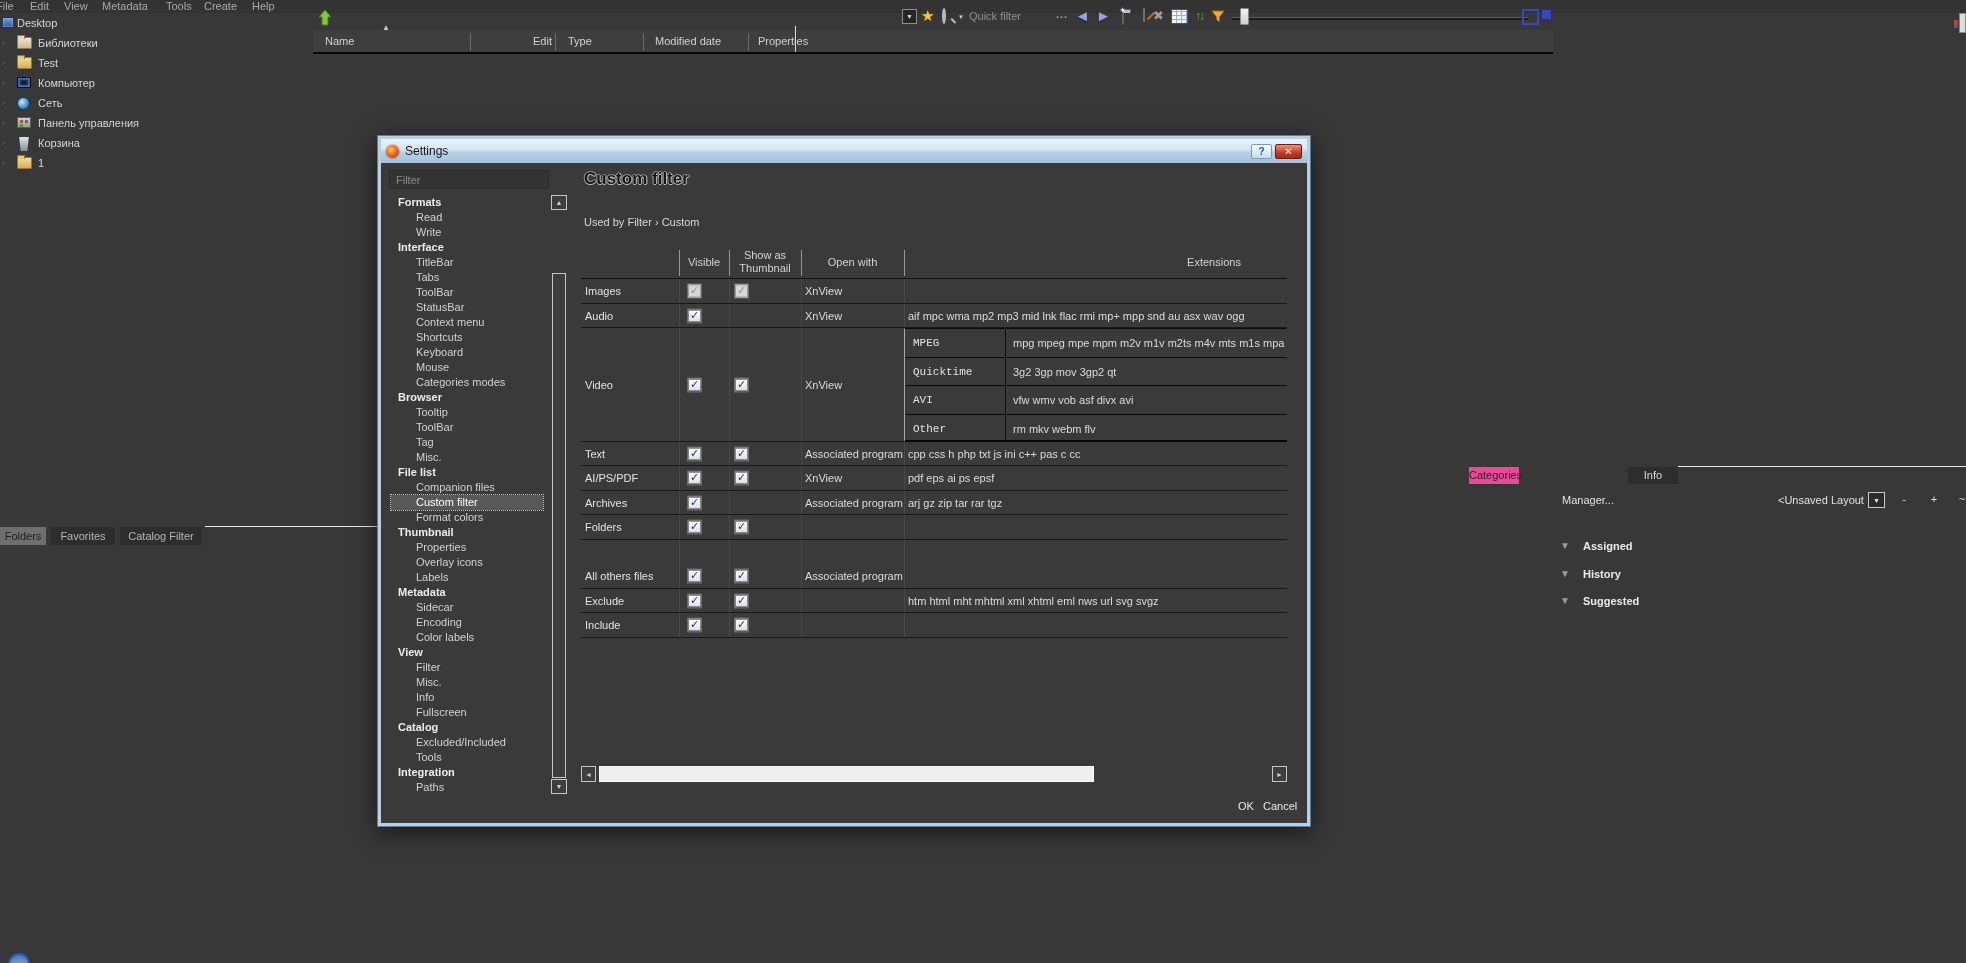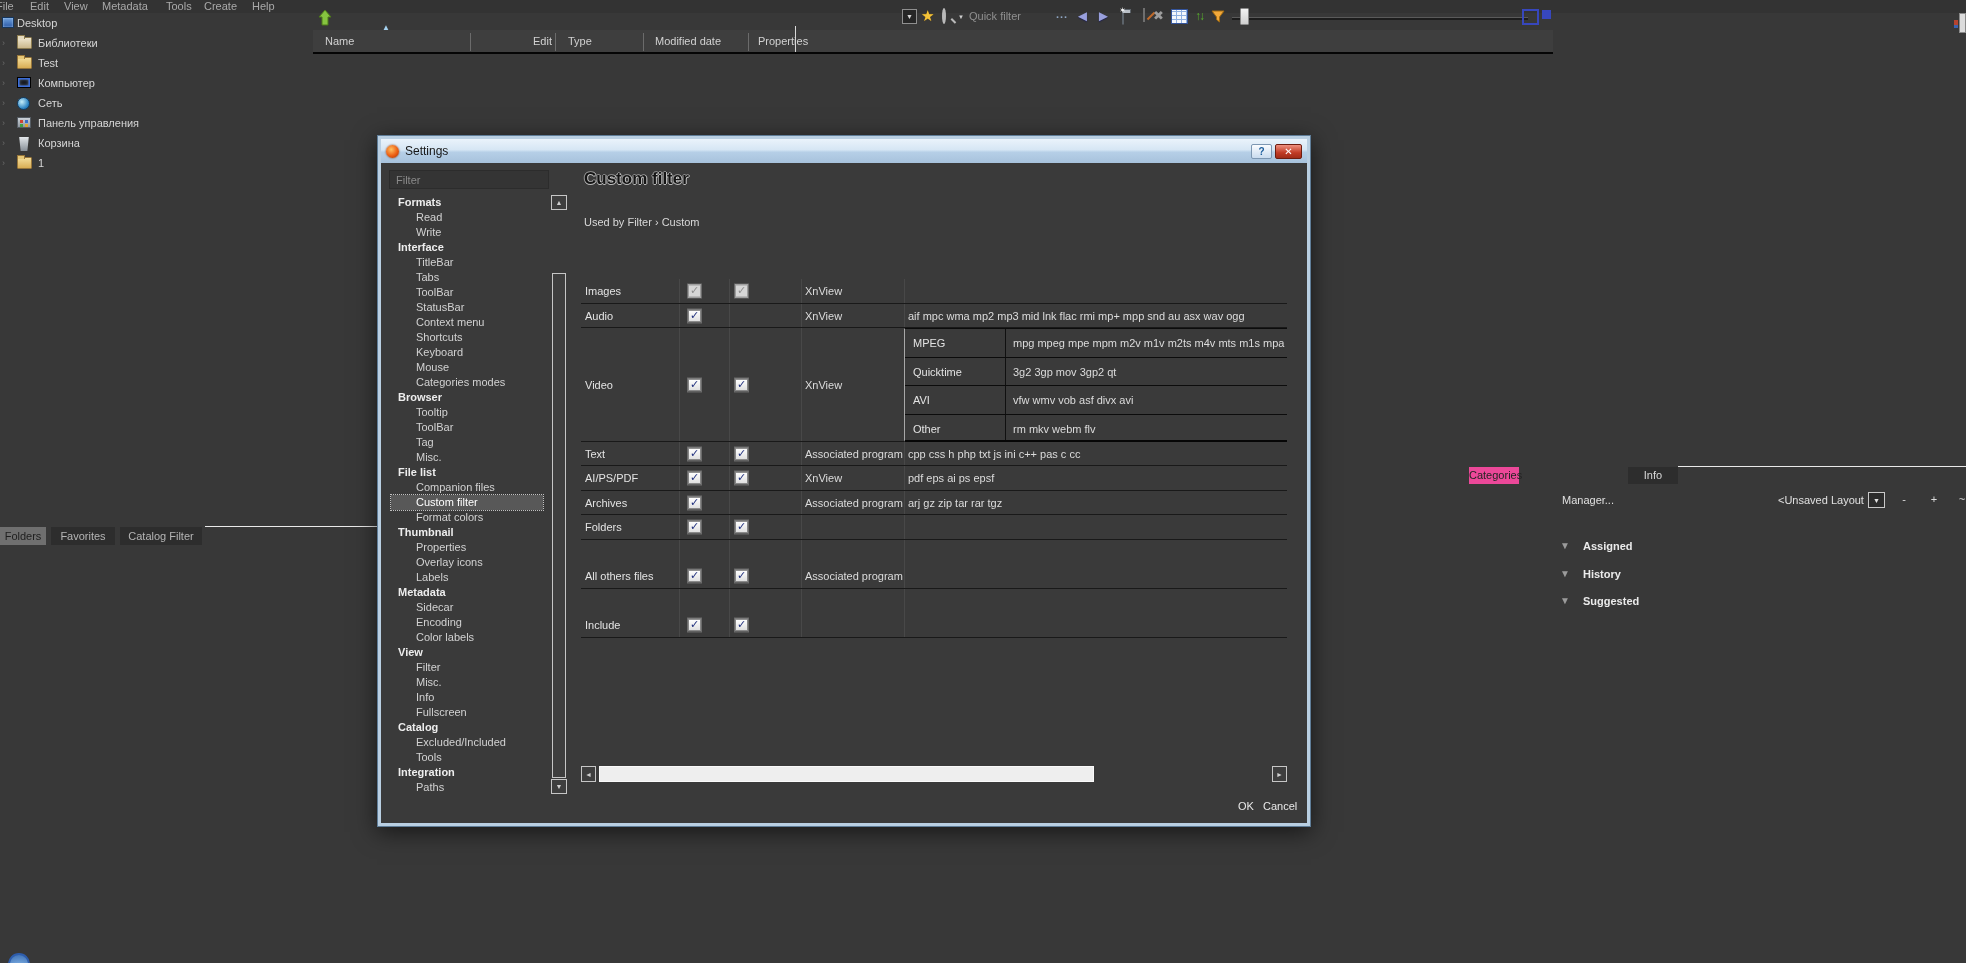--- a/index.html
+++ b/index.html
@@ -109,21 +109,21 @@
   .rext  { position:absolute; left:327px; top:50%; transform:translateY(-50%); color:#dcdcdc; white-space:nowrap; }
   .cb { position:absolute; top:50%; transform:translateY(-50%); width:13px; height:13px; background:linear-gradient(#ffffff,#dfdfdf); border:1px solid #878787; box-shadow:0 0 0 1px rgba(255,255,255,.25); }
   .cb::after { content:"✓"; position:absolute; left:1px; top:-2px; color:#20307e; font-size:11px; font-weight:bold; }
   .cb.dis { background:#d6d6d6; border-color:#9d9d9d; }
   .cb.dis::after { color:#8e8e8e; }
   .cb1 { left:107px; } .cb2 { left:154px; }
 
   #vtable { position:absolute; left:323px; top:82px; width:383px; height:114px; border-left:1px solid #a8a8a8; border-top:1px solid #0c0c0c; border-bottom:2px solid #060606; overflow:hidden; }
   .v-row { position:absolute; left:0; width:100%; border-bottom:1px solid #0c0c0c; }
   .v-row:last-child { border-bottom:none; }
-  .v-name { position:absolute; left:8px; top:50%; transform:translateY(-50%); color:#e3e3e3; }
+  .v-name { position:absolute; left:8px; top:50%; transform:translateY(-50%); color:#e3e3e3;font-family:Liberation Mono, monospace; }
   .v-ext { position:absolute; left:108px; top:50%; transform:translateY(-50%); color:#dcdcdc; white-space:nowrap; }
   .v-col-line { position:absolute; left:100px; top:0; bottom:0; width:1px; background:#101010; }
 
   .hsb-btn { position:absolute; width:15px; height:16px; background:#3e3e3e; border:1px solid #c6c6c6; color:#cfcfcf; font-size:7px; text-align:center; line-height:15px; }
   #hsb-thumb { position:absolute; left:218px; top:603px; width:495px; height:16px; background:#eeeeee; border:1px solid #fafafa; }
 
   .dlg-action { position:absolute; top:637px; color:#e8e8e8; cursor:default; }
 
   
   #edge-fragment { position:absolute; left:1959px; top:13px; width:7px; height:20px; background:#dcdcdc; border:1px solid #8a8a8a; }
@@ -315,20 +315,30 @@
     <span class="vsb-btn" style="left:170px;top:616px">▼</span>
 
     <div id="dlg-heading">Custom filter</div>
     <div id="dlg-subheading">Used by Filter › Custom</div>
 
     <div id="ftable">
       <div class="col-line" style="left:98px"></div>
       <div class="col-line" style="left:148px"></div>
       <div class="col-line" style="left:220px"></div>
       <div class="col-line" style="left:323px"></div>
+      <div id="ft-header">
+        <span class="hcol-line" style="left:98px"></span>
+        <span class="hcol-line" style="left:148px"></span>
+        <span class="hcol-line" style="left:220px"></span>
+        <span class="hcol-line" style="left:323px"></span>
+        <span class="h-label" style="left:98px;width:50px;top:10px">Visible</span>
+        <span class="h-label" style="left:148px;width:72px;top:3px">Show as Thumbnail</span>
+        <span class="h-label" style="left:220px;width:103px;top:10px">Open with</span>
+        <span class="h-label" style="left:558px;width:150px;top:10px">Extensions</span>
+      </div>
 
       <div class="ft-row" style="top:33px;height:25px">
         <span class="rname">Images</span>
         <span class="cb cb1 dis"></span>
         <span class="cb cb2 dis"></span>
         <span class="ropen">XnView</span>
       </div>
       <div class="ft-row" style="top:58px;height:24px">
         <span class="rname">Audio</span>
         <span class="cb cb1"></span>
@@ -384,20 +394,26 @@
         <span class="rname">Folders</span>
         <span class="cb cb1"></span>
         <span class="cb cb2"></span>
       </div>
       <div class="ft-row" style="top:318px;height:25px">
         <span class="rname">All others files</span>
         <span class="cb cb1"></span>
         <span class="cb cb2"></span>
         <span class="ropen">Associated program</span>
       </div>
+      <div class="ft-row" style="top:343px;height:24px">
+        <span class="rname">Exclude</span>
+        <span class="cb cb1"></span>
+        <span class="cb cb2"></span>
+        <span class="rext">htm html mht mhtml xml xhtml eml nws url svg svgz</span>
+      </div>
       <div class="ft-row" style="top:367px;height:25px">
         <span class="rname">Include</span>
         <span class="cb cb1"></span>
         <span class="cb cb2"></span>
       </div>
     </div>
 
     <span class="hsb-btn" style="left:200px;top:603px">◄</span>
     <div id="hsb-thumb"></div>
     <span class="hsb-btn" style="left:891px;top:603px">►</span>

